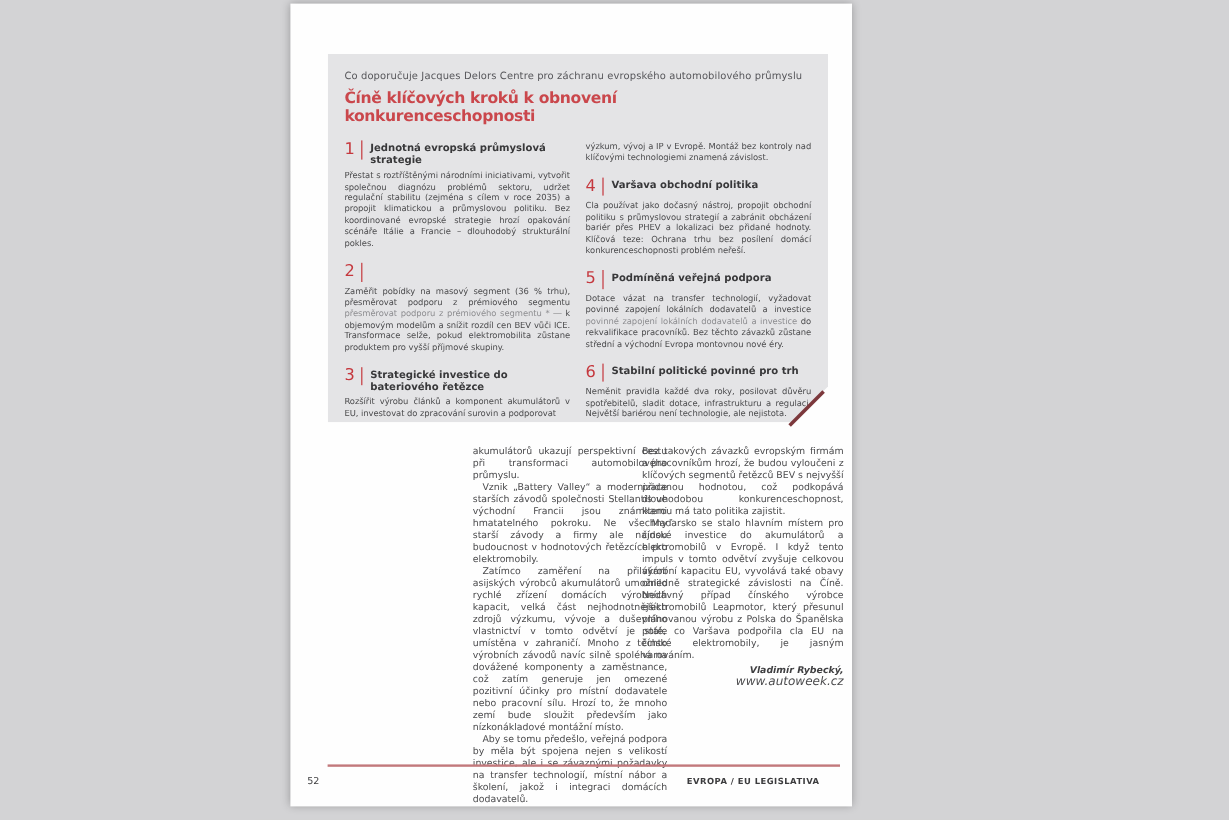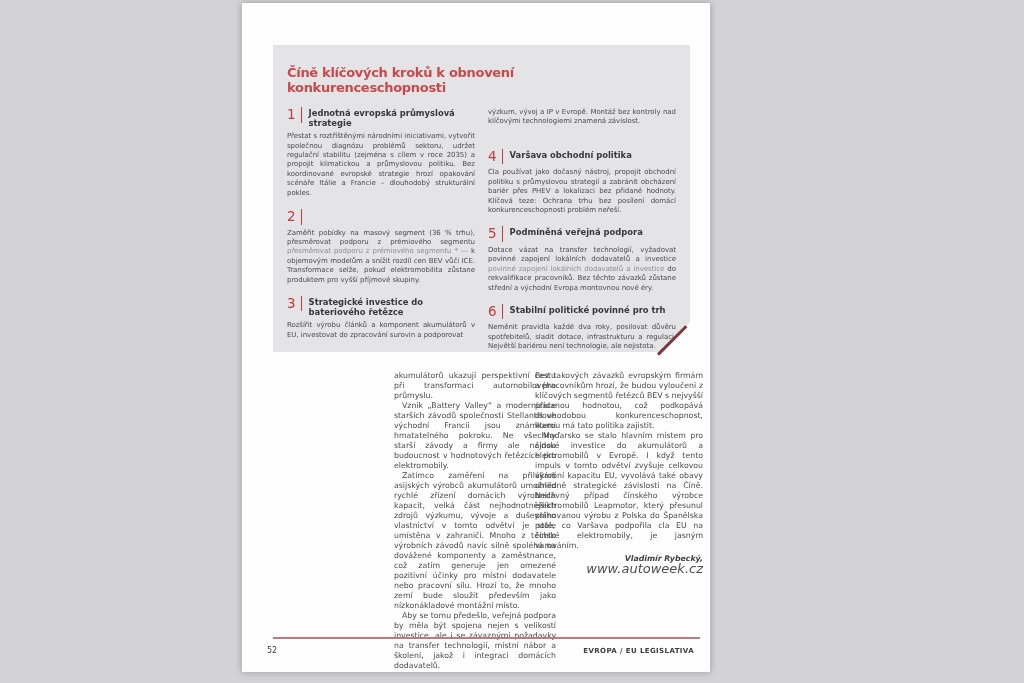--- a/index.html
+++ b/index.html
@@ -38,60 +38,61 @@
   }
   .step-title {
     font-size:8.4px; font-weight:bold; color:#38383a; line-height:1.2;
     padding-top:1px;
   }
   .step-body {
     margin-top:4px;
     font-size:7px; line-height:9.4px; color:#4b4b4d;
     text-align:justify; letter-spacing:-0.05px;
   }
-  .step-body.lead { margin-top:1px; margin-bottom:22px; }
+  .step-body.lead { margin-top:1px; margin-bottom:11px; }
   .ghost { color:#7d7d80; opacity:0.85; filter:blur(0.3px); }
   .corner-slash {
     position:absolute; left:410px; top:336px; width:40px; height:2.5px;
     background:#7c383c; transform:rotate(-45deg);
   }
   
   .article-col {
     position:absolute; top:368px;
     font-size:7.8px; line-height:10px; color:#4b4b4d; text-align:justify;
   }
   .article-col-1 { left:118px; width:162px;margin-left:34px; }
   .article-col-2 { left:293px; width:168px; }
   .article-col p.body-para { margin:0; }
   .article-col p.body-para.indent { text-indent:8px; }
   .byline { margin-top:3px; text-align:right; font-style:italic; }
   .byline-author { font-weight:bold; font-size:7.8px; color:#3f3f41; }
-  .byline-site { font-size:13px; color:#4b4b4d;font-style:italic; }
+  .byline-site { font-size:10px; color:#4b4b4d;font-style:italic; }
   .sources-note {
     margin-top:14px; font-style:italic; font-size:7.5px; line-height:9.8px;
     color:#4b4b4d; text-align:left;
   }
   
   .footer-rule {
     position:absolute; left:31px; top:634px; width:427px; height:1.5px;
     background:#c2797c;
   }
   .footer-row {
-    position:absolute; left:25px; top:643px; width:427px;
+    position:absolute; left:14px; top:643px; width:427px;
     display:flex; justify-content:space-between; align-items:baseline;
   }
   .page-number { font-size:8px; color:#3c3c3e; }
   .section-label { font-size:7px; font-weight:bold; letter-spacing:0.4px; color:#3c3c3e;padding-left:32px; }
 </style>
 </head>
 <body>
 
 <div class="page">
 
   <div class="infobox">
+    <div class="kicker">Co doporučuje Jacques Delors Centre pro záchranu evropského automobilového průmyslu</div>
     <div class="infobox-title">Číně klíčových kroků k obnovení konkurenceschopnosti</div>
     <div class="steps-wrap">
       <div class="step-col">
   <div class="step">
     <div class="step-head">
       <span class="step-num">1</span>
       <span class="step-title">Jednotná evropská průmyslová strategie</span>
     </div>
     <p class="step-body">Přestat s roztříštěnými národními iniciativami, vytvořit společnou diagnózu problémů sektoru, udržet regulační stabilitu (zejména s cílem v roce 2035) a propojit klimatickou a průmyslovou politiku. Bez koordinované evropské strategie hrozí opakování scénáře Itálie a Francie – dlouhodobý strukturální pokles. </p>
   </div>

